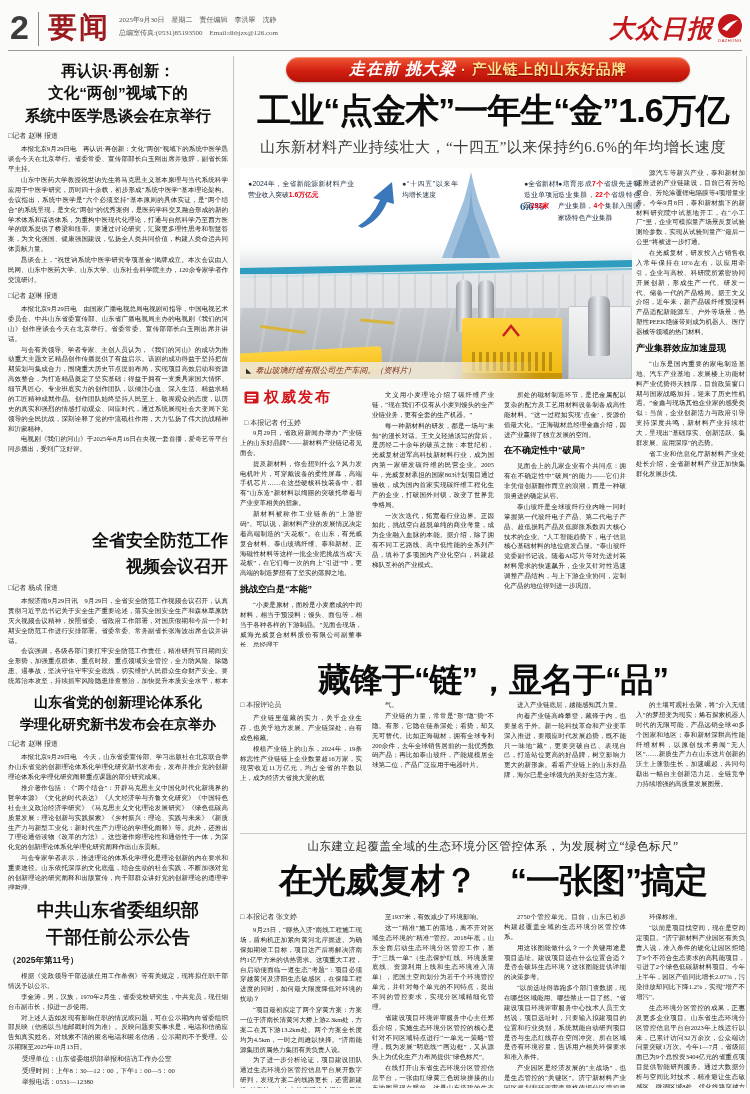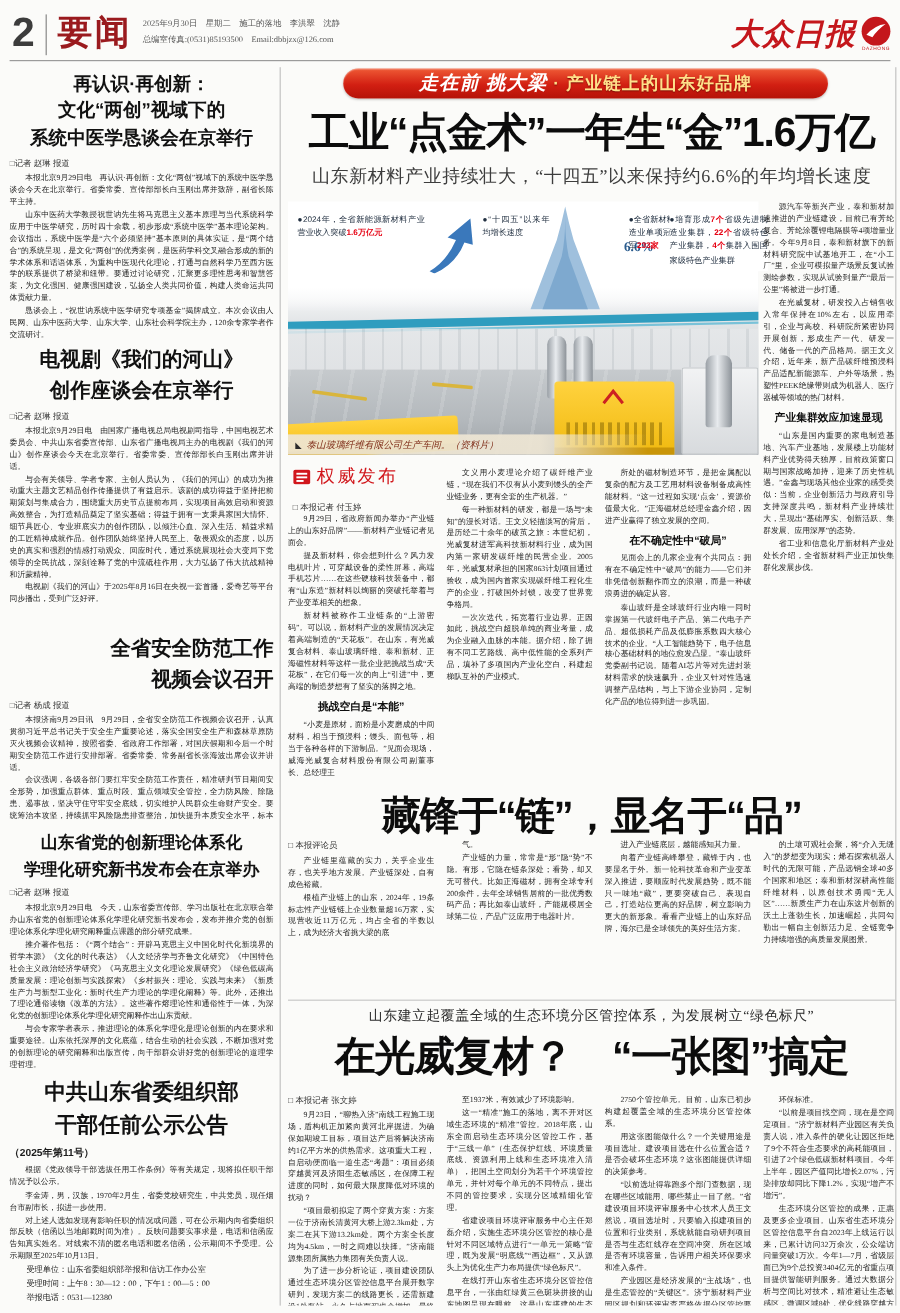--- a/index.html
+++ b/index.html
@@ -16,21 +16,21 @@
   .mh-logo { width:24px; height:24px; border-radius:50%; background:#c4171c; position:relative; }
   .mh-logo svg { position:absolute; left:3px; top:5px; }
   .mh-en { font-size:4px; color:#c4171c; font-family:"Liberation Sans",sans-serif; text-align:center; letter-spacing:.5px; }
   .hrule { height:1px; background:#9b9b9b; }
   .vrule { width:1px; background:#c2c2c2; }
 
   
   .art-title { font-family:"Liberation Sans",sans-serif; font-weight:bold; text-align:center; white-space:pre-line; color:#111; }
   .byline { font-size:7px; color:#333; margin:4px 0 3px; font-family:"Liberation Sans",sans-serif; }
   .p { font-size:6.5px; line-height:1.52; text-align:justify; text-indent:2em; color:#1d1d1d; margin-bottom:1px; }
-  .sub { font-family:"Liberation Sans",sans-serif; font-weight:bold; font-size:9px; text-align:center; margin:5px 0 4px; color:#0e0e0e; }
+  .sub { font-family:"Liberation Sans",sans-serif; font-weight:bold; font-size:9px; margin:5px 0 4px; color:#0e0e0e; }
   .clip { overflow:hidden; }
   .info-line { font-size:6.8px; line-height:1.7; color:#1d1d1d; }
   .issue-no { font-size:8.5px; font-weight:bold; text-align:left; margin:4px 0; font-family:"Liberation Sans",sans-serif; }
 
   
   .banner { background:linear-gradient(180deg,#ef5a35 0%,#d21f12 55%,#b51208 100%); border-radius:14px;
             display:flex; align-items:center; justify-content:center; gap:5px; box-shadow:0 1px 2px rgba(0,0,0,.25), inset 0 1px 1px rgba(255,255,255,.4); }
   .banner .b1 { font-family:"Liberation Serif",serif; font-style:italic; font-weight:bold; font-size:16px; color:#fff; letter-spacing:1px; }
   .banner .b2 { font-family:"Liberation Sans",sans-serif; font-weight:bold; font-size:14.5px; color:#ffe08a; text-shadow:0 1px 1px #7e0b05; letter-spacing:1px; }
   .main-headline { font-family:"Liberation Sans",sans-serif; font-weight:bold; font-size:34px; letter-spacing:-1px; color:#0c0c0c; text-align:center; white-space:nowrap; }
@@ -55,33 +55,33 @@
       font-size:8px; color:#7d2a16; font-style:italic; width:300px; display:flex; gap:4px; align-items:center; }
   .cap-mark { color:#2a2a2a; font-size:7px; font-style:normal; }
 
   
   .ig { position:absolute; top:0; left:0; right:0; height:92px; background:linear-gradient(180deg,#ffffff 78%,rgba(255,255,255,0)); }
   .ig-item { position:absolute; font-family:"Liberation Sans",sans-serif; font-size:6.8px; line-height:1.65; color:#223041; text-align:justify; }
   .ig-red { color:#e60012; font-weight:bold; }
   .ig-val { position:absolute; font-family:Liberation Serif, serif; font-weight:bold; font-size:11px; color:#2a5c8e;margin-left:40px; }
 
   .pubbox { display:flex; align-items:center; gap:5px; }
-  .pub-label { font-family:"Liberation Sans",sans-serif; font-weight:normal; font-size:15px; color:#d1171c; letter-spacing:2px; }
+  .pub-label { font-family:"Liberation Sans",sans-serif; font-weight:bold; font-size:15px; color:#d1171c; letter-spacing:2px; }
 
   .kicker { font-size:11.5px; color:#2a2a2a; text-align:center; letter-spacing:.5px; }
 </style>
 </head>
 <body>
 
 <div class="abs" style="left:10px; top:8px; width:732px; height:40px; display:flex; align-items:flex-start; gap:9px;">
   <div class="pagenum">2</div>
   <div class="hdr-bar" style="margin-top:4px;"></div>
   <div class="section-title">要闻</div>
   <div class="hdr-meta" style="margin-top:6px;">
-    <div>2025年9月30日　星期二　施工的落地　李洪翠　沈静</div>
+    <div>2025年9月30日　星期二　责任编辑　李洪翠　沈静</div>
     <div>总编室传真:(0531)85193500　Email:dbbjzx@126.com</div>
   </div>
   <div style="margin-left:auto; display:flex; align-items:center; gap:5px; margin-top:4px;">
     <div class="masthead">大众日报</div>
     <div>
       <div class="mh-logo">
         <svg width="18" height="14" viewBox="0 0 18 14">
             <path d="M1,10 Q8,2 17,1 Q10,6 6,12 Z" fill="#fff"></path>
           </svg>
       </div>
@@ -99,22 +99,20 @@
 系统中医学恳谈会在京举行</div>
   <div class="byline">□记者 赵琳 报道</div>
   <div>
       <p class="p">本报北京9月29日电　再认识·再创新：文化“两创”视域下的系统中医学恳谈会今天在北京举行。省委常委、宣传部部长白玉刚出席并致辞，副省长陈平主持。</p>
       <p class="p">山东中医药大学教授祝世讷先生将马克思主义基本原理与当代系统科学应用于中医学研究，历时四十余载，初步形成“系统中医学”基本理论架构。会议指出，系统中医学是“六个必须坚持”基本原则的具体实证，是“两个结合”的系统呈现，是文化“两创”的优秀案例，是医药学科交叉融合形成的新的学术体系和话语体系，为重构中医现代化理论，打通与自然科学乃至西方医学的联系提供了桥梁和纽带。要通过讨论研究，汇聚更多理性思考和智慧答案，为文化强国、健康强国建设，弘扬全人类共同价值，构建人类命运共同体贡献力量。</p>
       <p class="p">恳谈会上，“祝世讷系统中医学研究专项基金”揭牌成立。本次会议由人民网、山东中医药大学、山东大学、山东社会科学院主办，120余专家学者作交流研讨。</p>
     </div>
 </div>
 
 <div class="abs clip" style="left:8px; top:287px; width:220px; height:235px;">
-  <div class="art-title" style="font-size:17px; line-height:1.5;">电视剧《我们的河山》
-创作座谈会在京举行</div>
   <div class="byline">□记者 赵琳 报道</div>
   <div>
       <p class="p">本报北京9月29日电　由国家广播电视总局电视剧司指导，中国电视艺术委员会、中共山东省委宣传部、山东省广播电视局主办的电视剧《我们的河山》创作座谈会今天在北京举行。省委常委、宣传部部长白玉刚出席并讲话。</p>
       <p class="p">与会有关领导、学者专家、主创人员认为，《我们的河山》的成功为推动重大主题文艺精品创作传播提供了有益启示。该剧的成功得益于坚持把前期策划与集成合力，围绕重大历史节点提前布局，实现项目高效启动和资源高效整合，为打造精品奠定了坚实基础；得益于拥有一支秉具家国大情怀、细节具匠心、专业班底实力的创作团队，以倾注心血、深入生活、精益求精的工匠精神成就作品。创作团队始终坚持人民至上、敬畏观众的态度，以历史的真实和强烈的情感打动观众、回应时代，通过系统展现社会大变局下党领导的全民抗战，深刻诠释了党的中流砥柱作用，大力弘扬了伟大抗战精神和沂蒙精神。</p>
       <p class="p">电视剧《我们的河山》于2025年8月16日在央视一套首播，爱奇艺等平台同步播出，受到广泛好评。</p>
     </div>
 </div>
 
 <div class="abs clip" style="left:8px; top:528px; width:220px; height:157px;">
   <div class="art-title" style="font-size:17px; line-height:1.5;text-align:right;">全省安全防范工作

